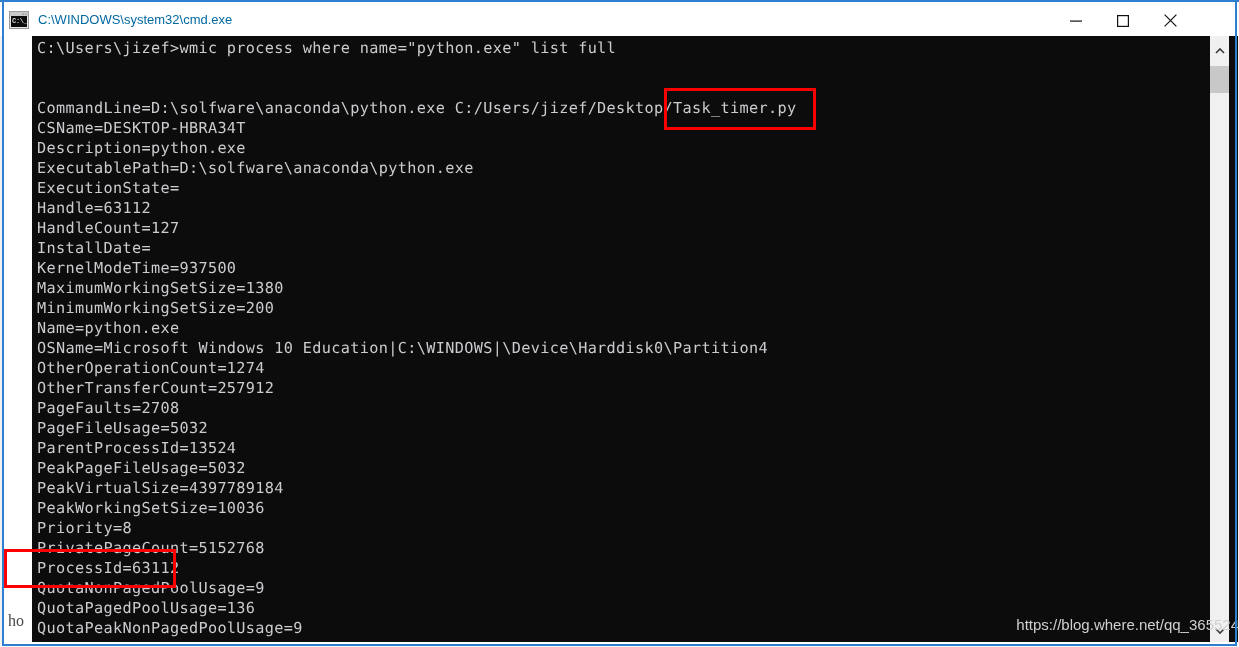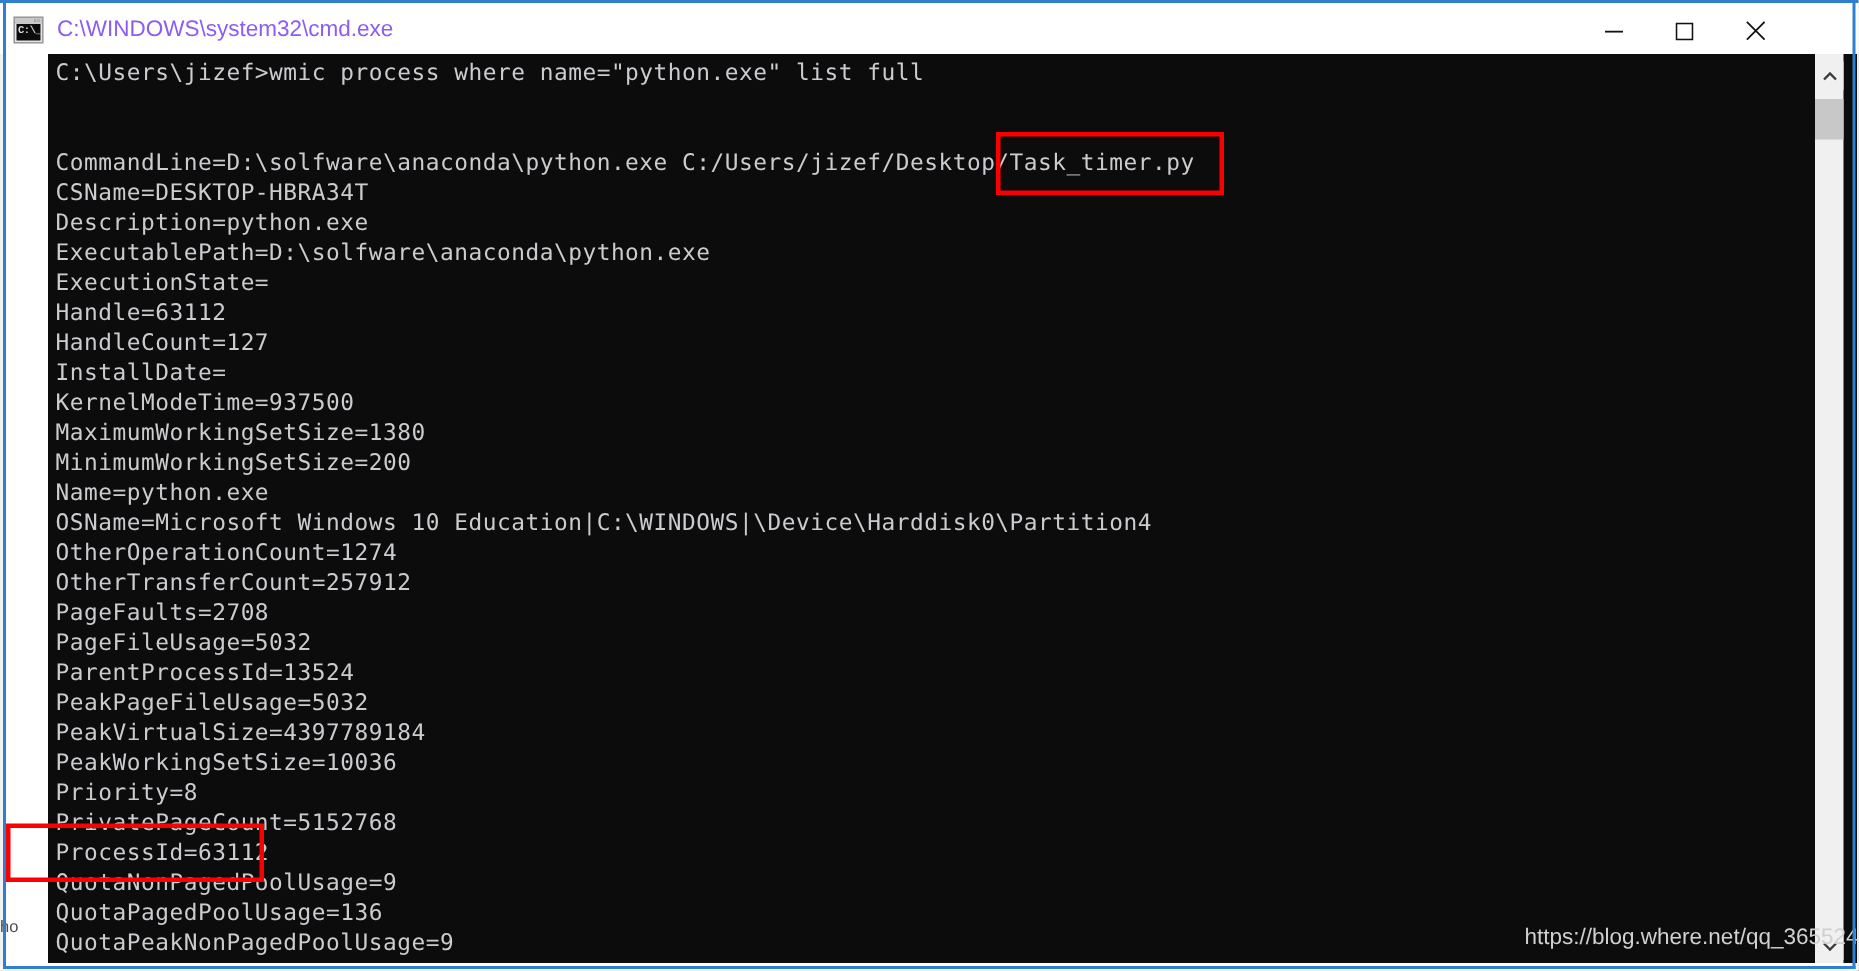--- a/index.html
+++ b/index.html
@@ -84,22 +84,22 @@
     line-height: 11px;
     padding-left: 1px;
     letter-spacing: -0.3px;
     font-weight: bold;
   }
   #title-text {
     position: absolute;
     left: 38px; top: 0;
     height: 36px;
     line-height: 36px;
-    font-size: 15px;
-    color: #8b5cf6;
+    font-size: 13px;
+    color: #0369a1;
     white-space: nowrap;
     font-family: "Liberation Sans", sans-serif;
   }
 
   .winbtn {
     position: absolute;
     top: 2px;
     width: 46px;
     height: 33px;
     background: transparent;
@@ -171,24 +171,25 @@
     font-size: 15px;
     color: #d0d0d0;
     white-space: nowrap;
     z-index: 16;
     overflow: hidden;
   }
   #watermark-ghost {
     position: absolute;
     left: 0px;
     top: 612px;
-    font-family: Liberation Sans, sans-serif;
-    font-size: 11px;
+    font-family: Liberation Serif, serif;
+    font-size: 16px;
     color: #4a4a4a;
     z-index: 16;
+    padding-left: 8px;
   }
 
   
   #scrollbar {
     position: absolute;
     left: 1210px;
     top: 36px;
     width: 19px;
     height: 606px;
     background: #f0f0f0;

